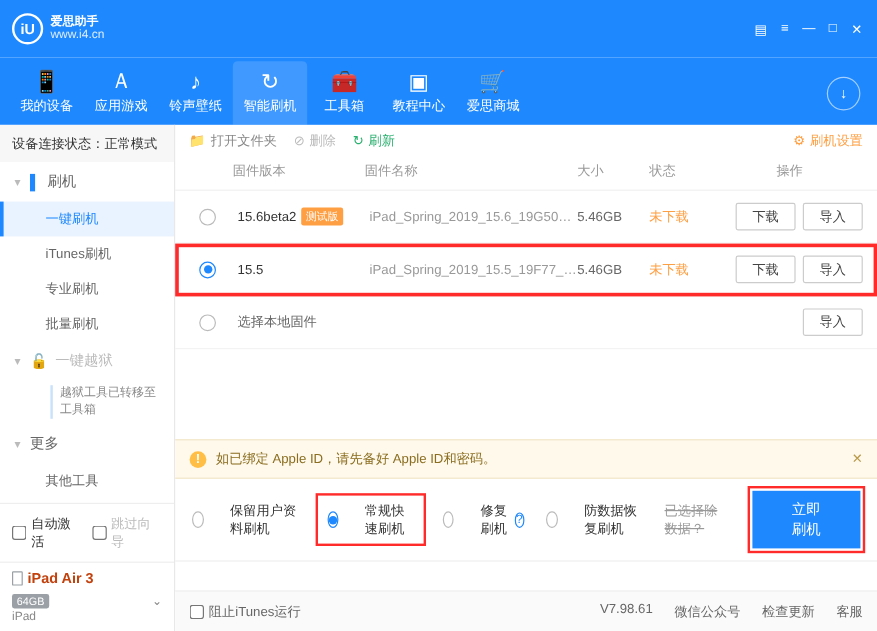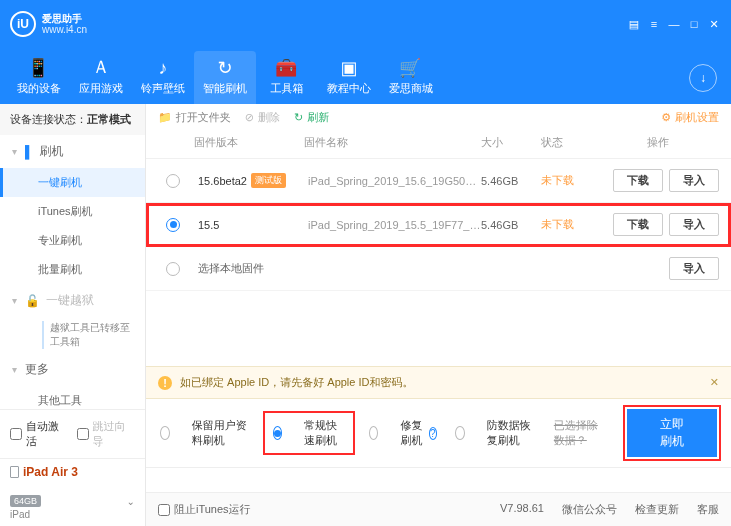--- a/index.html
+++ b/index.html
@@ -13,35 +13,35 @@
 .win-btn { width: 14px; height: 14px; display: flex; align-items: center; justify-content: center; cursor: pointer; }
 .nav { height: 56px; background: #1e88ff; display: flex; align-items: flex-end; padding: 0 8px; color: #fff; }
 .nav-item { width: 62px; display: flex; flex-direction: column; align-items: center; padding: 6px 0 8px; font-size: 11px; cursor: pointer; position: relative; }
 .nav-item.active { background: rgba(255,255,255,.15); border-radius: 4px 4px 0 0; }
 .nav-icon { font-size: 18px; margin-bottom: 2px; }
 .nav-spacer { flex: 1; }
 .nav-arrow { width: 28px; height: 28px; border: 1px solid rgba(255,255,255,.6); border-radius: 50%; display: flex; align-items: center; justify-content: center; margin: 0 6px 12px; cursor: pointer; }
 .body { flex: 1; display: flex; min-height: 0; }
 .sidebar { width: 146px; border-right: 1px solid #e8e8e8; display: flex; flex-direction: column; overflow: hidden; }
 .conn-status { background: #f7f7f7; padding: 8px 10px; font-size: 11px; }
-.conn-status .bold { font-weight: bold; }
+.conn-status .bold { font-weight: normal; }
 .side-list { flex: 1; overflow-y: auto; }
 .side-group { padding: 8px 12px; display: flex; align-items: center; gap: 6px; color: #666; font-size: 12px; }
 .side-group .chev { color: #bbb; font-size: 10px; margin-right: 2px; }
 .side-item { padding: 7px 10px 7px 38px; font-size: 11px; color: #666; cursor: pointer; }
 .side-item.active { background: #e9f3ff; border-left: 3px solid #1e88ff; color: #1e88ff; padding-left: 35px; }
 .side-note { margin: 4px 12px 4px 38px; font-size: 10px; color: #888; line-height: 1.4; padding-left: 4px; }
 .side-note-box { border-left: 2px solid #c9e2fb; padding-left: 6px; margin-top: 2px; }
 .sidebar-bot { border-top: 1px solid #eee; padding: 6px 10px; font-size: 11px; }
 .checkline { display: flex; align-items: center; gap: 4px; padding: 3px 0; }
 .checkline2 { display: flex; align-items: center; gap: 8px; }
 .gray { color: #bbb; }
 .device { padding: 6px 10px; border-top: 1px solid #eee; }
 .device-name { color: #c2410c; font-weight: bold; font-size: 12px; }
-.device-line { display: flex; align-items: center; gap: 4px; margin-top: 16px; }
+.device-line { display: flex; align-items: center; gap: 4px; margin-top: 6px; }
 .badge { background: #9aa0a6; color: #fff; font-size: 9px; padding: 1px 4px; border-radius: 2px; }
 .small-icon { display: inline-flex; width: 9px; height: 12px; border: 1px solid #9aa0a6; border-radius: 1px; }
 .main { flex: 1; display: flex; flex-direction: column; min-width: 0; }
 .toolbar { display: flex; align-items: center; padding: 6px 12px; gap: 14px; font-size: 11px; color: #888; }
 .toolbar .link { display: flex; align-items: center; gap: 4px; cursor: pointer; }
 .toolbar .right { margin-left: auto; color: #ff9f43; }
 .thead { display: flex; padding: 4px 12px 8px 48px; font-size: 11px; color: #999; border-bottom: 1px solid #f0f0f0; }
 .col-v { width: 110px; }
 .col-n { flex: 1; }
 .col-s { width: 60px; }
@@ -53,21 +53,21 @@
 .radio { width: 14px; height: 14px; border: 1px solid #bbb; border-radius: 50%; margin-right: 18px; display: flex; align-items: center; justify-content: center; }
 .radio.on { border-color: #1e88ff; }
 .radio.on::after { content: ''; width: 7px; height: 7px; background: #1e88ff; border-radius: 50%; }
 .version { width: 110px; color: #333; display: flex; gap: 4px; align-items: center; }
 .tag { background: #ff9f43; color: #fff; font-size: 9px; padding: 1px 4px; border-radius: 2px; }
 .fname { flex: 1; color: #999; white-space: nowrap; overflow: hidden; text-overflow: ellipsis; }
 .size { width: 60px; color: #666; }
 .status { width: 56px; color: #ff9f43; }
 .ops { width: 122px; display: flex; gap: 6px; justify-content: flex-end; }
 .btn { border: 1px solid #ccc; background: #fff; padding: 3px 0; font-size: 11px; cursor: pointer; border-radius: 2px; color: #444; text-align: center; }
-.btn.small { width: 50px; font-weight: bold; }
+.btn.small { width: 50px; }
 .notice { display: flex; align-items: center; gap: 8px; padding: 8px 12px; background: #fff9ec; border-top: 1px solid #f0e6c8; border-bottom: 1px solid #f0e6c8; font-size: 11px; color: #8a6d1e; }
 .notice .info { width: 14px; height: 14px; border-radius: 50%; background: #ffbf47; color: #fff; display: flex; align-items: center; justify-content: center; font-size: 11px; font-weight: bold; }
 .notice .close { margin-left: auto; color: #b99b4a; cursor: pointer; }
 .modes { display: flex; align-items: center; gap: 18px; padding: 10px 14px; border-bottom: 1px solid #eee; font-size: 11px; }
 .modes .item { display: flex; align-items: center; gap: 4px; }
 .modes .boxed { outline: 2px solid #ff2a2a; padding: 3px 6px; outline-offset: 2px; }
 .modes .help { width: 13px; height: 13px; border: 1px solid #1e88ff; color: #1e88ff; border-radius: 50%; display: inline-flex; align-items: center; justify-content: center; font-size: 10px; margin-left: -2px; }
 .modes .link-gray { color: #999; text-decoration: line-through; }
 .primary { background: #1e88ff; color: #fff; border: none; padding: 7px 28px; font-size: 12px; cursor: pointer; outline: 2px solid #ff2a2a; outline-offset: 2px; margin-left: auto; }
 .statusbar { display: flex; align-items: center; gap: 18px; padding: 6px 12px; font-size: 11px; color: #666; border-top: 1px solid #eee; background: #fafafa; margin-top: 24px; }

